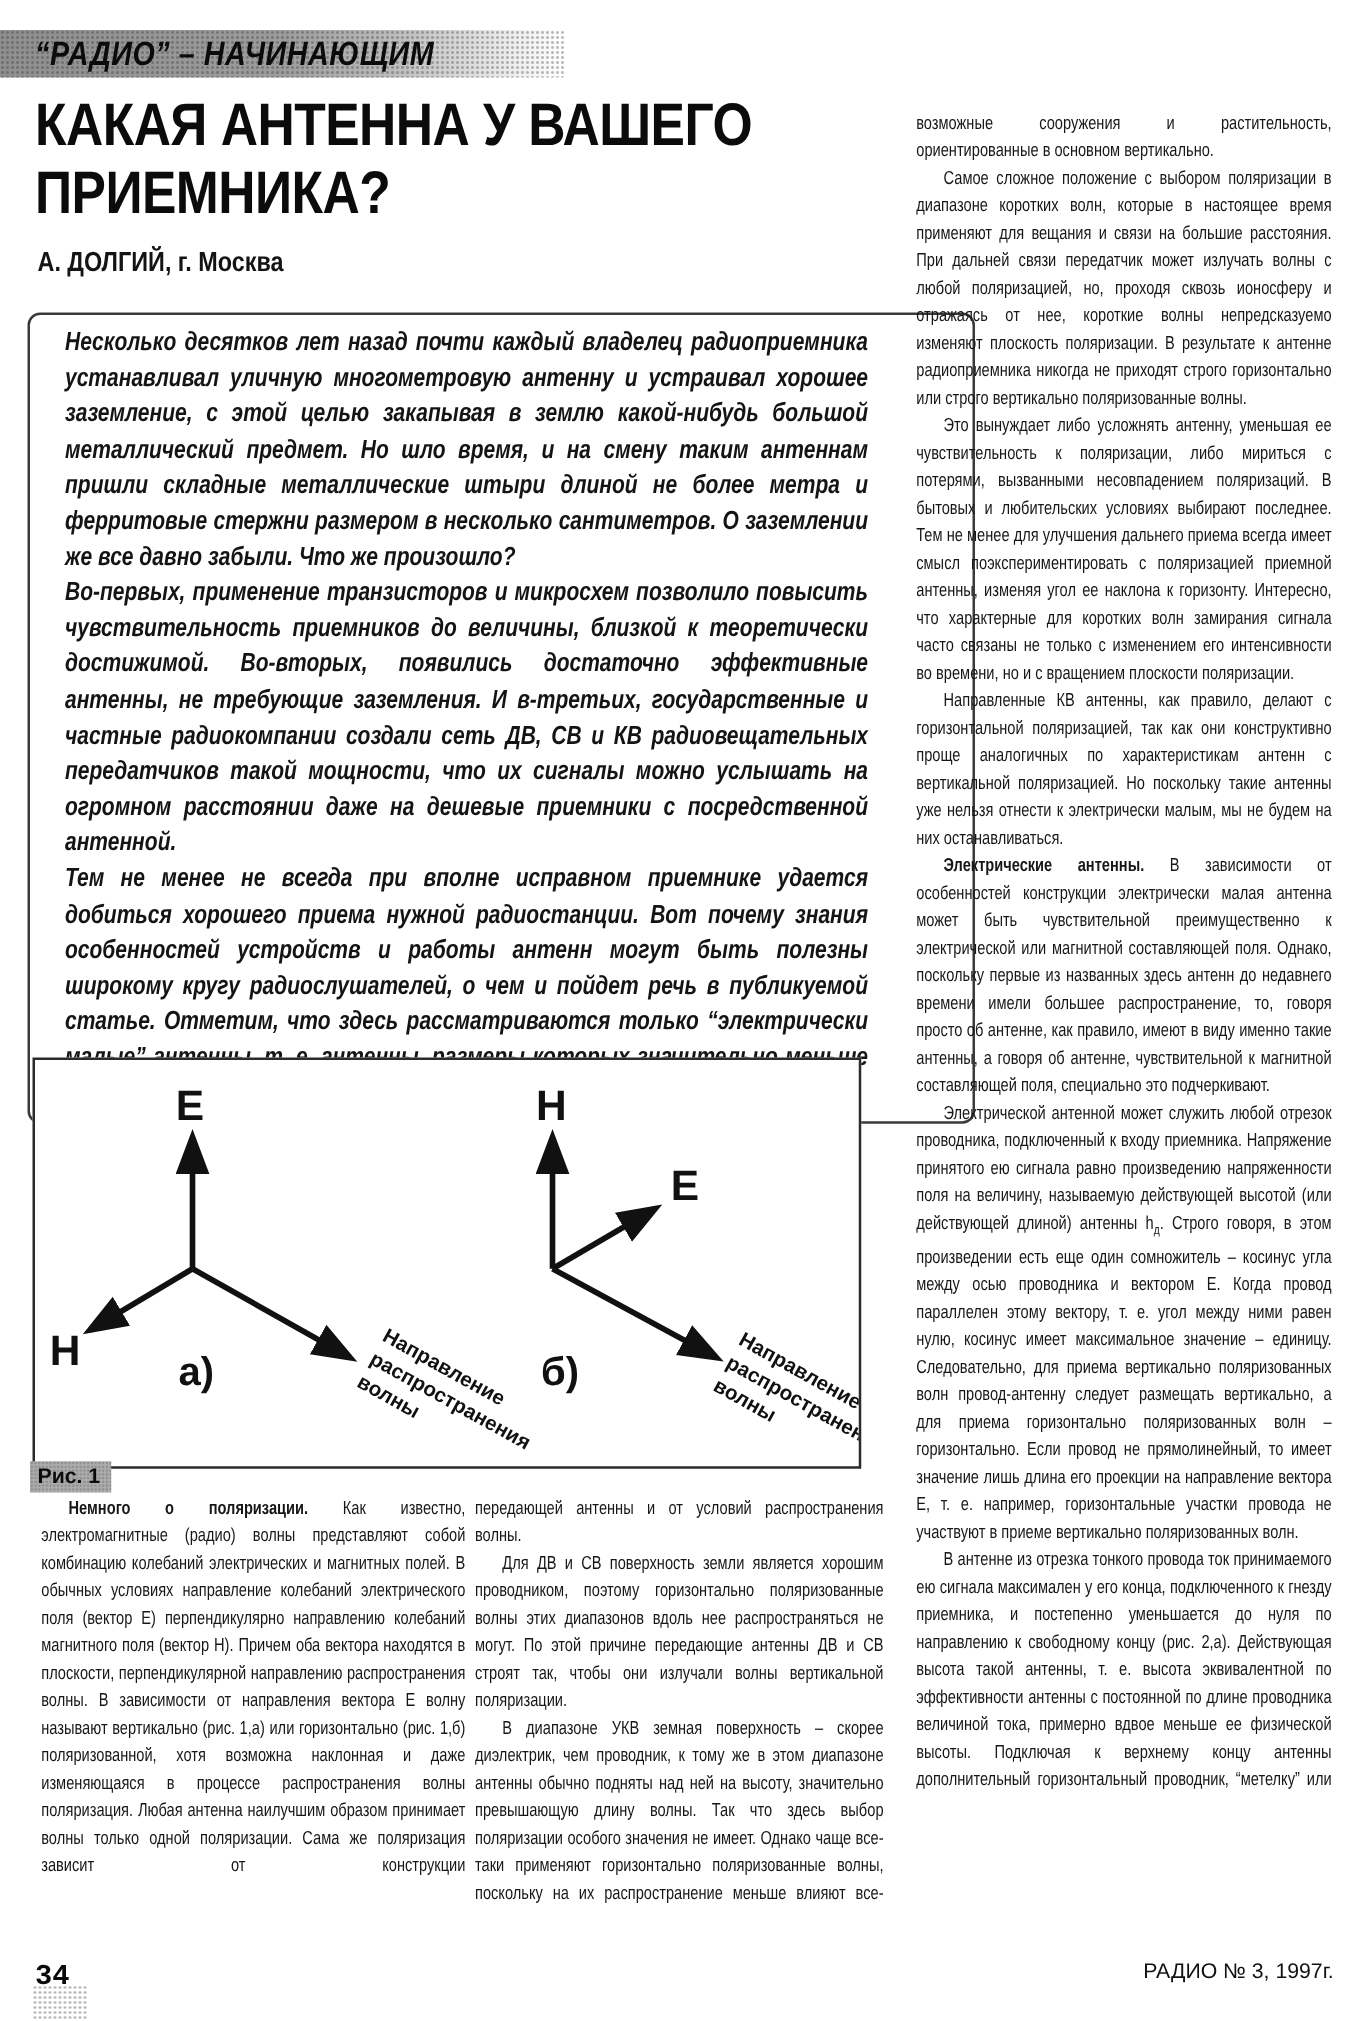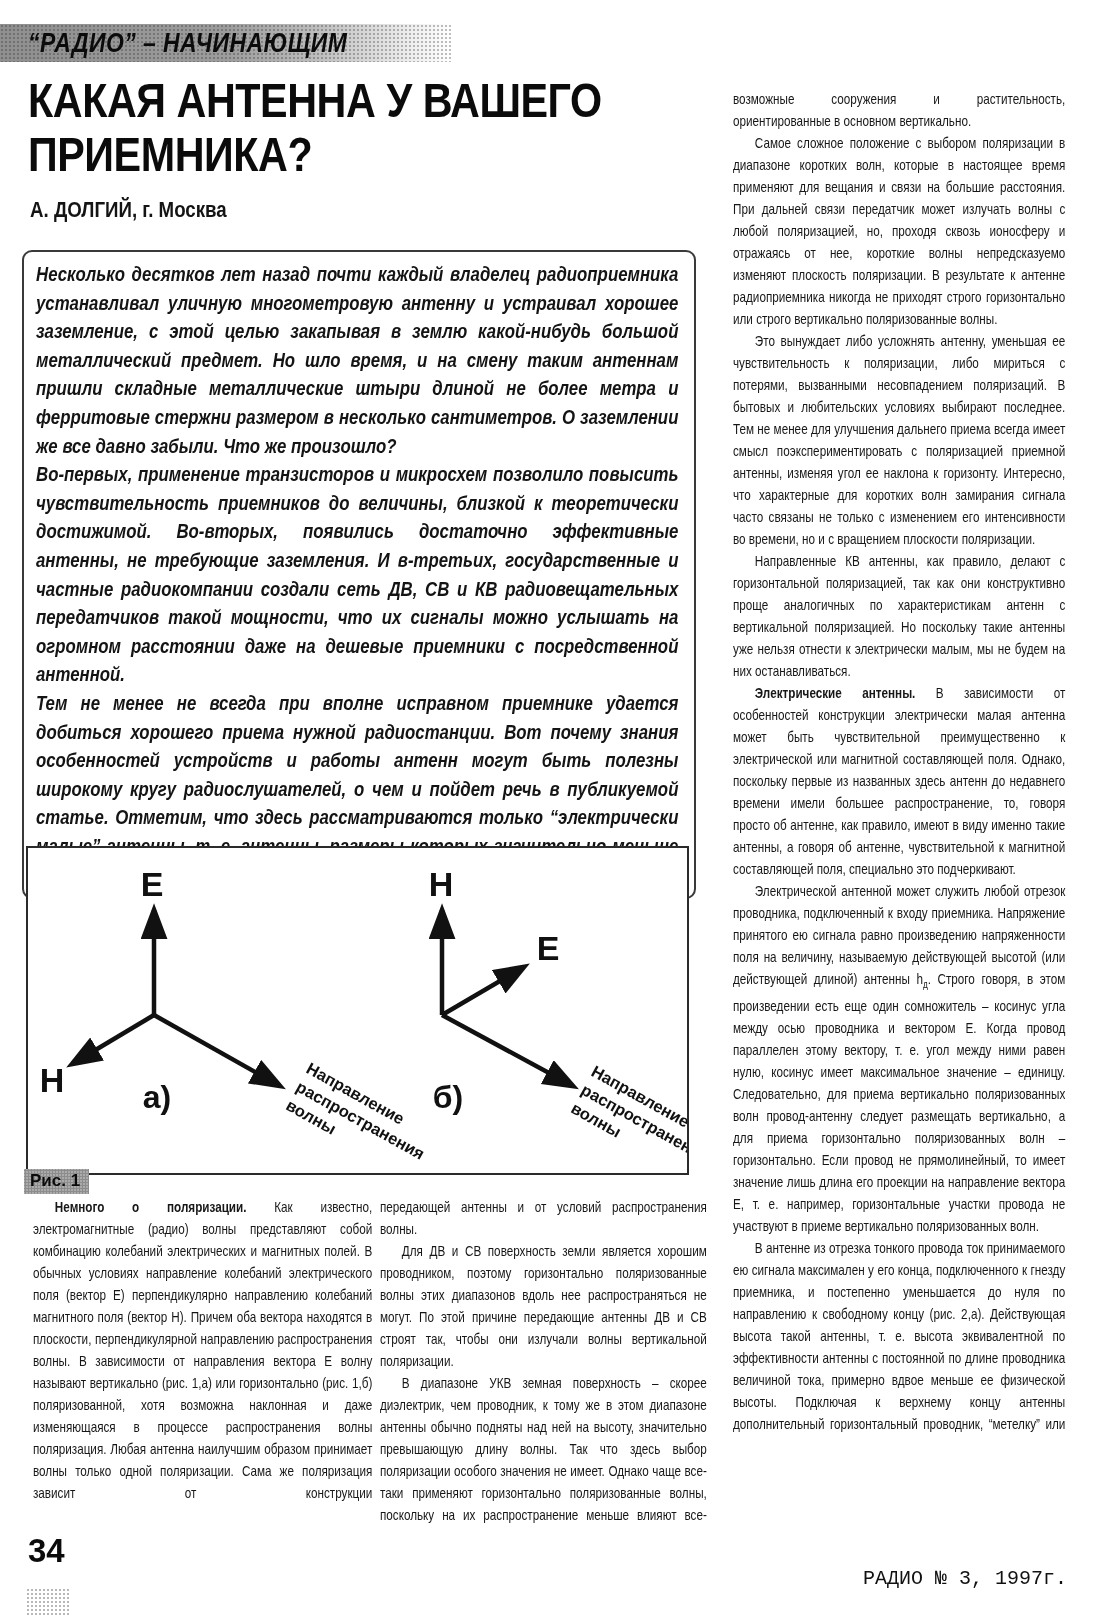--- a/index.html
+++ b/index.html
@@ -26,23 +26,23 @@
     position:absolute;top:74px;left:28px;width:800px;
     font-size:48px;font-weight:bold;line-height:1.12;letter-spacing:-.5px;
     transform:scaleX(.86);transform-origin:left top;color:#0b0b0b;
   }
   .author{
     position:absolute;top:197px;left:30px;font-size:22px;font-weight:bold;
     transform:scaleX(.85);transform-origin:left top;white-space:nowrap;
   }
   
   .intro-box{
-    position:absolute;top:250px;left:22px;width:674px;
+    position:absolute;top:250px;left:22px;width:758px;
     border:2px solid #3a3a3a;border-radius:10px;
-    padding:8px 12px;box-sizing:border-box;overflow:hidden;
+    padding:8px 28px;box-sizing:border-box;overflow:hidden;
   }
   .intro-inner{
     width:803px;transform:scaleX(.8);transform-origin:left top;
     font-style:italic;font-weight:bold;font-size:21px;line-height:28.6px;
     text-align:justify;
   }
   .intro-inner p{margin:0;}
   
   .figure-box{
     position:absolute;top:846px;left:26px;width:663px;height:329px;
@@ -68,29 +68,29 @@
   .bodycol p{margin:0;}
   .bodycol p.ind{text-indent:28px;}
   .bodycol p.lastfull{text-align-last:justify;}
   .col-left  {top:1196px;left:33px; width:435px;}
   .col-mid   {top:1196px;left:380px;width:419px;}
   .col-right {top:88px;  left:733px;width:426px;}
   .runin{font-weight:bold;}
   sub.hd{font-size:70%;}
   
   .page-num{
-    position:absolute;top:1532px;left:28px;font-size:33px;font-weight:bold;color:#0b0b0b;z-index:2;
+    position:absolute;top:1568px;left:28px;font-size:23px;font-weight:bold;color:#0b0b0b;z-index:2;font-family:Liberation Mono, monospace;
   }
   .page-num-halftone{
     position:absolute;top:1588px;left:26px;width:44px;height:29px;
     background:radial-gradient(circle, rgba(0,0,0,.28) 1px, transparent 1.2px);
     background-size:4px 4px;z-index:1;
   }
   .journal-ref{
-    position:absolute;top:1567px;right:30px;font-size:20px;color:#111;white-space:nowrap;font-family:Liberation Mono, monospace;
+    position:absolute;top:1567px;right:30px;font-size:17px;color:#111;white-space:nowrap;
   }
 </style>
 </head>
 <body>
 
 <div class="page">
 
   <div class="header-bar">
     <span class="label">“РАДИО” – НАЧИНАЮЩИМ</span>
   </div>

